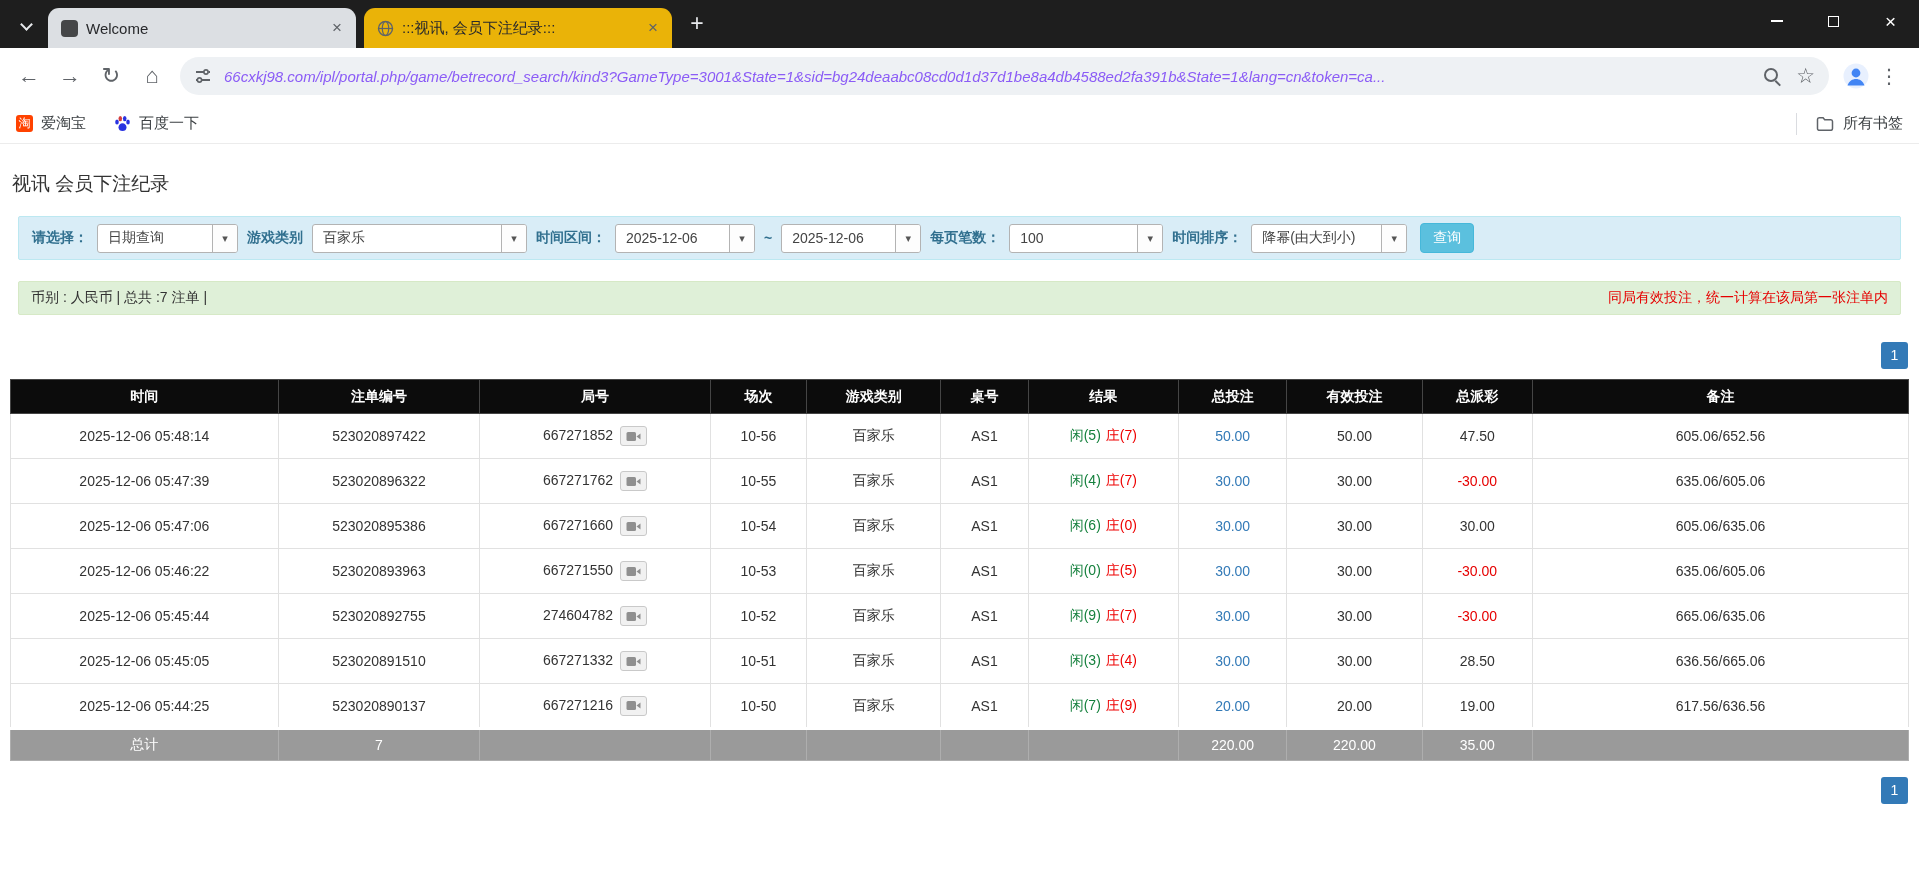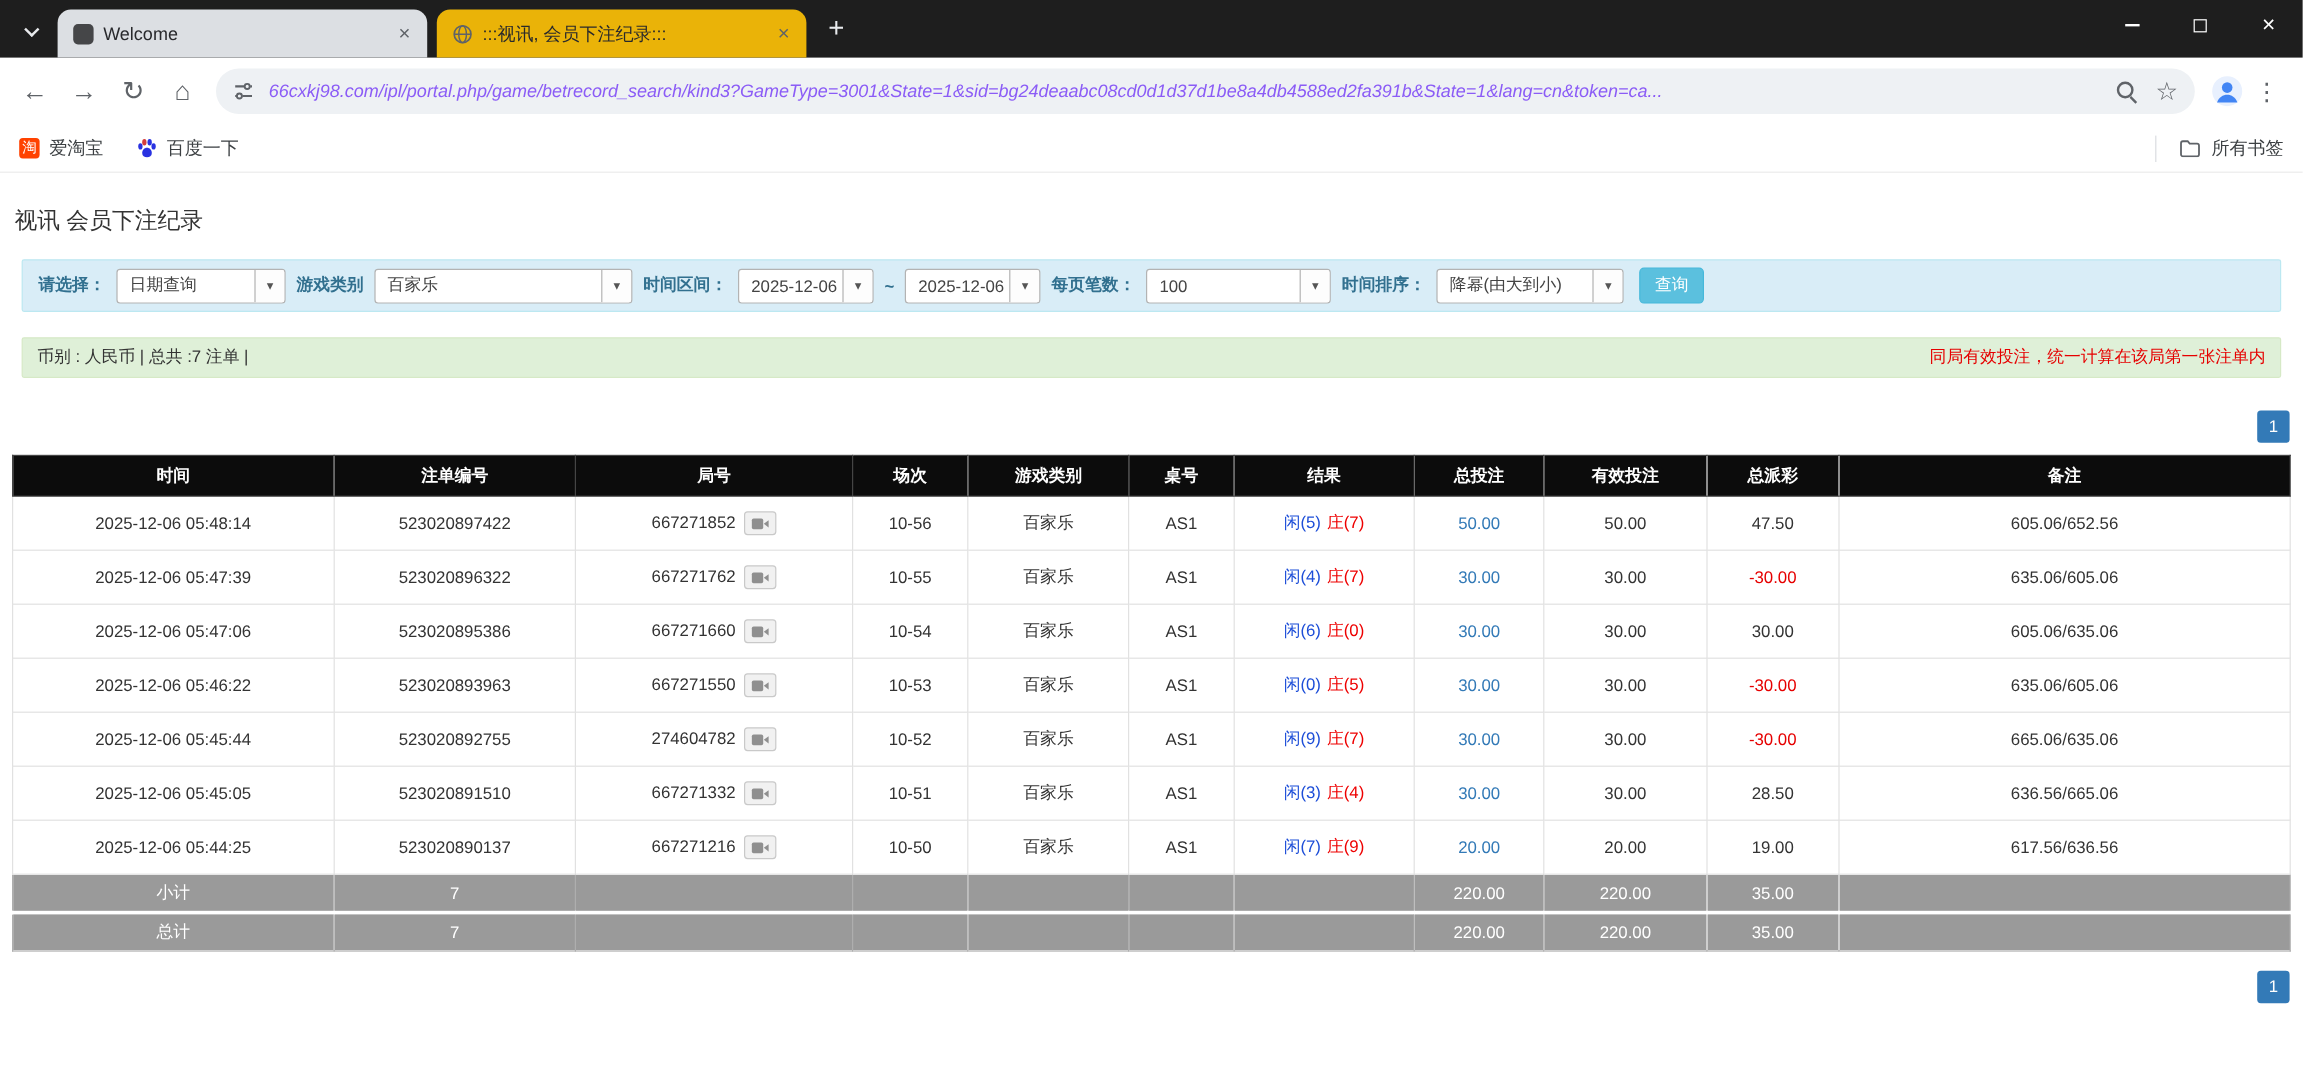--- a/index.html
+++ b/index.html
@@ -46,38 +46,38 @@
 
   
   .page { padding:0 10px; }
   .page-title { font-size:19px; font-weight:500; color:#333; margin:27px 0 19px 2px; }
 
   .filter-bar { margin:0 8px; background:#d9edf7; border:1px solid #bce8f1; border-radius:2px; height:44px; display:flex; align-items:center; padding:0 13px; gap:9px; }
   .flabel { color:#31708f; font-size:14px; font-weight:bold; white-space:nowrap; }
   .select { display:inline-flex; height:29px; border:1px solid #b3b3b3; border-radius:3px; background:#fff; overflow:hidden; cursor:pointer; flex:none; }
   .sel-val { flex:1; padding:0 10px; font-size:14px; color:#444; display:flex; align-items:center; white-space:nowrap; overflow:hidden; }
   .sel-btn { width:25px; border-left:1px solid #b3b3b3; background:#fdfdfd; color:#555; display:flex; align-items:center; justify-content:center; font-size:11px; flex:none; }
-  .w-query{width:141px} .w-game{width:215px} .w-date{width:113px} .w-size{width:154px} .w-sort{width:156px}
+  .w-query{width:141px} .w-game{width:215px} .w-date{width:140px} .w-size{width:154px} .w-sort{width:156px}
   .tilde { color:#31708f; font-weight:bold; font-size:14px; }
   .search-btn { height:30px; background:#5bc0de; border:1px solid #46b8da; color:#fff; font-size:14px; border-radius:4px; padding:0 12px; margin-left:4px; cursor:pointer; font-family:inherit; }
 
   .summary-bar { margin:21px 8px 0; background:#dff0d8; border:1px solid #d6e9c6; border-radius:2px; height:34px; display:flex; align-items:center; justify-content:space-between; padding:0 12px; }
   .summary-left { font-size:14px; color:#333; }
   .summary-right { font-size:14px; color:#e60000; }
 
   .pager { text-align:right; }
   .pager.top { margin:27px 1px 10px 0; }
   .pager.bottom { margin:16px 1px 0 0; }
   .page-btn { display:inline-block; min-width:27px; height:27px; line-height:27px; background:#337ab7; color:#fff; font-size:14px; text-align:center; border-radius:3px; cursor:pointer; }
 
   table.bet { width:100%; border-collapse:collapse; table-layout:fixed; }
   .bet th { background:#0c0c0c; color:#fff; font-size:14px; font-weight:bold; height:34px; border:1px solid #454545; overflow:hidden; white-space:nowrap;margin-top:48px; }
   .bet td { height:45px; text-align:center; font-size:14px; color:#333; border:1px solid #e1e1e1; background:#fff; overflow:hidden; white-space:nowrap; }
   .video-btn { display:inline-flex; align-items:center; justify-content:center; width:27px; height:20px; background:#f1f1f1; border:1px solid #c9c9c9; border-radius:3px; vertical-align:middle; margin-left:7px; cursor:pointer; }
-  .result-player { color:#1d4ed8; margin-right:5px; }
+  .result-player { color:#15803d; margin-right:5px; }
   .result-banker { color:#ee0000; }
   td.bet-amount { color:#337ab7; cursor:pointer; }
   td[data-neg="true"] { color:#e60000; }
   tr.foot td { background:#9a9a9a; color:#fff; height:32px; border:1px solid #aeaeae; font-size:14px; }
   tr.total td { border-top:3px solid #fff; }
 </style>
 </head>
 <body>
 
 <div class="titlebar">
@@ -364,45 +364,32 @@
             </span></td>
         <td>10-50</td>
         <td>百家乐</td>
         <td>AS1</td>
         <td><span class="result-player">闲(7)</span><span class="result-banker">庄(9)</span></td>
         <td class="bet-amount">20.00</td>
         <td>20.00</td>
         <td data-neg="false">19.00</td>
         <td>617.56/636.56</td>
       </tr>
-      <tr class="foot subtotal">
-        <td>小计</td>
+      <tr class="foot total">
+        <td>总计</td>
         <td>7</td>
         <td></td>
         <td></td>
         <td></td>
         <td></td>
         <td></td>
         <td>220.00</td>
         <td>220.00</td>
         <td>35.00</td>
         <td></td>
       </tr>
-      <tr class="foot total">
-        <td>总计</td>
-        <td>7</td>
-        <td></td>
-        <td></td>
-        <td></td>
-        <td></td>
-        <td></td>
-        <td>220.00</td>
-        <td>220.00</td>
-        <td>35.00</td>
-        <td></td>
-      </tr>
     </tbody>
   </table>
 
   <div class="pager bottom">
     <span class="page-btn">1</span>
   </div>
 </div>
 
 </body></html>

